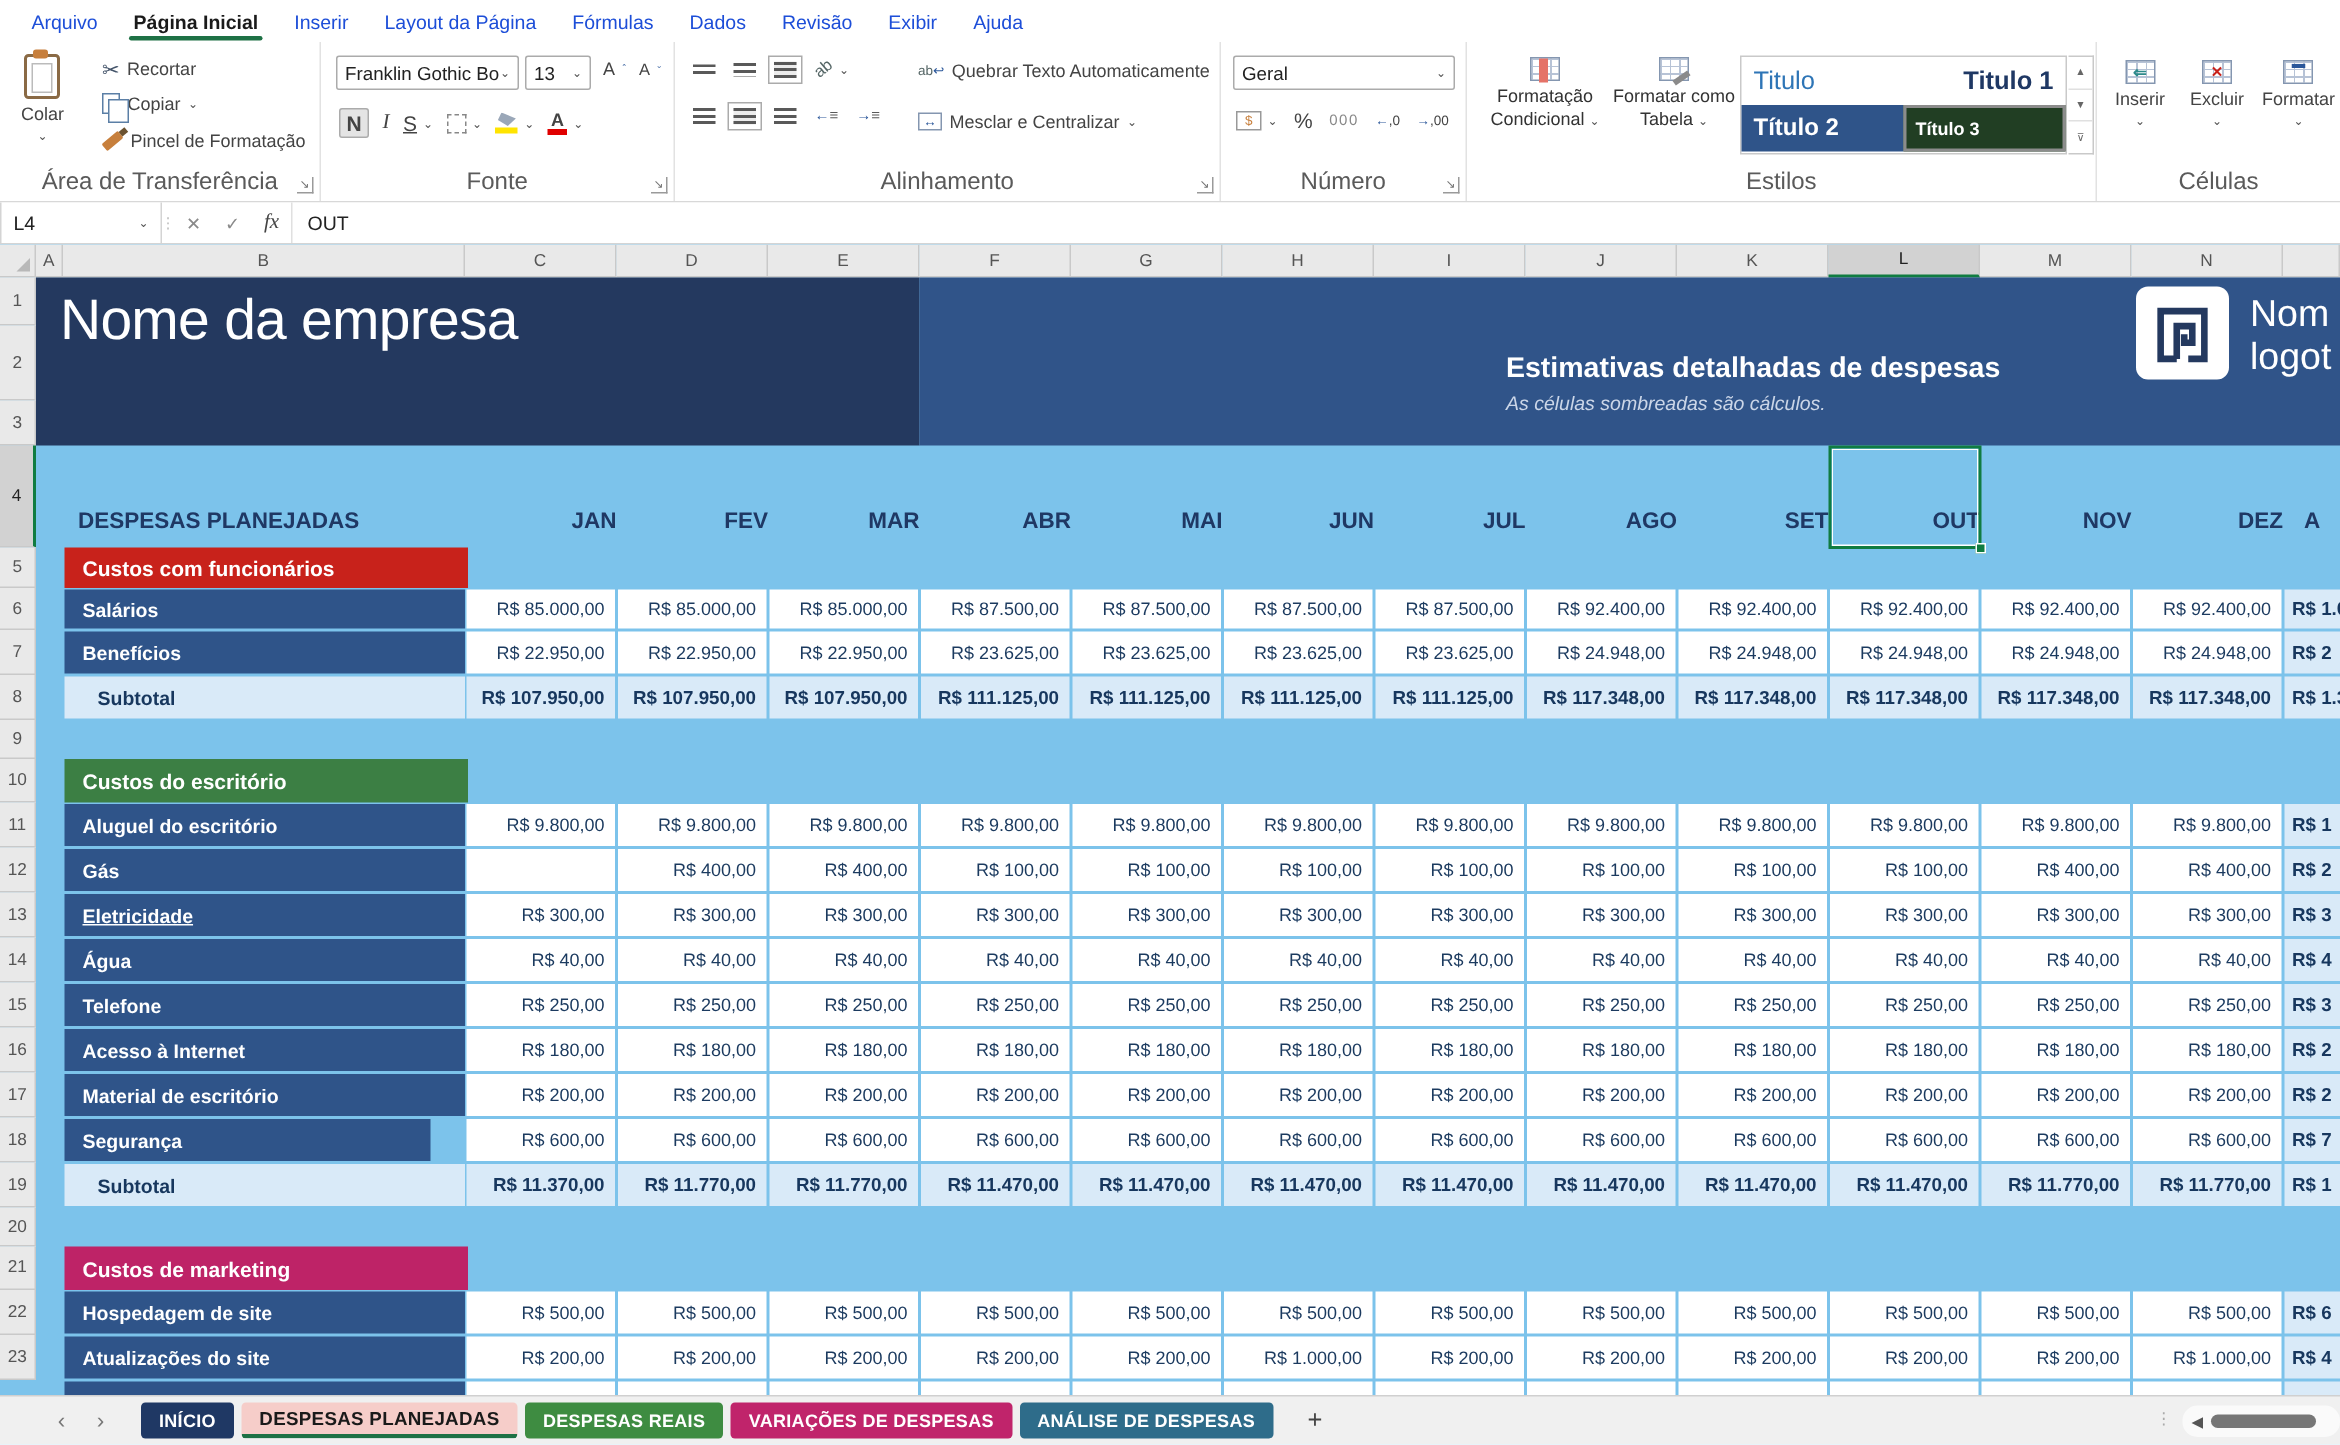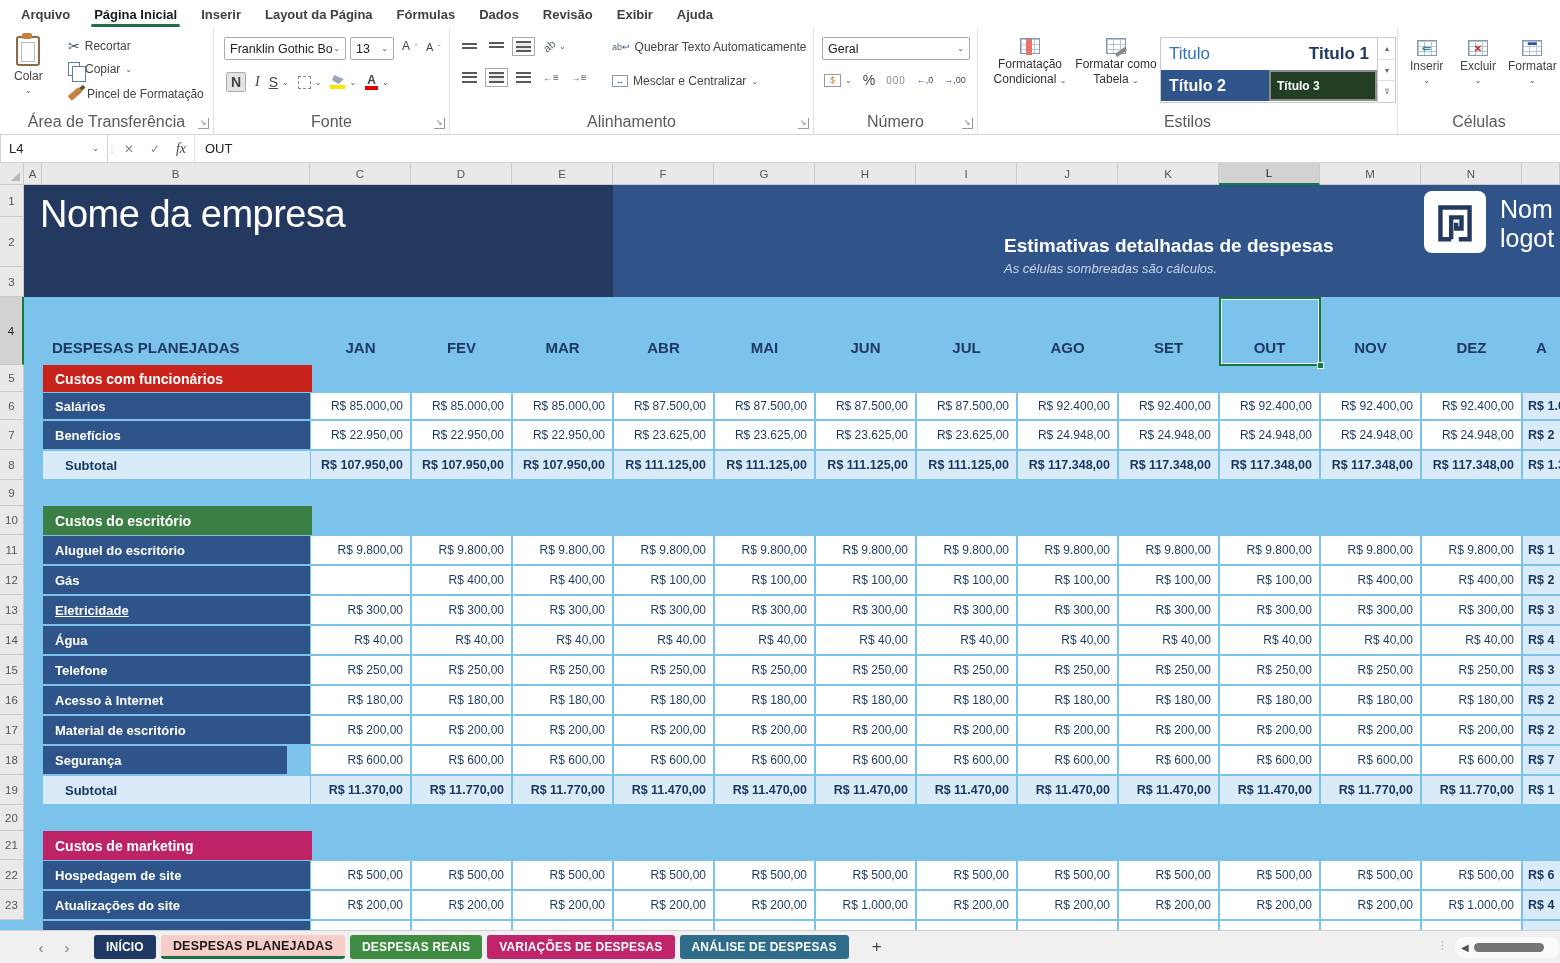--- a/index.html
+++ b/index.html
@@ -3,21 +3,21 @@
 <meta charset="utf-8">
 <style>
   * { margin:0; padding:0; box-sizing:border-box; }
   html,body { width:1560px; height:963px; overflow:hidden; background:#fff;
     font-family:"Liberation Sans", sans-serif; }
   #app { position:relative; width:1560px; height:963px; background:#fff; overflow:hidden; }
 
   
   #menubar { position:absolute; left:0; top:0; width:100%; height:28px; background:#fff;
     display:flex; align-items:center; padding-left:10px; gap:2px; }
-  .menu-item { padding:5px 11px; font-size:13px; color:#404040; cursor:default; position:relative;font-weight:bold; }
+  .menu-item { padding:5px 11px; font-size:13px; color:#1d4ed8; cursor:default; position:relative; }
   .menu-item.active { font-weight:bold; color:#1a1a1a; }
   .menu-item.active::after { content:""; position:absolute; left:8px; right:8px; bottom:0;
     height:3px; background:#1E7145; border-radius:2px; }
 
   
   #ribbon { position:absolute; left:0; top:28px; width:1560px; height:107px; background:#fff;
     border-bottom:1px solid #D8D8D8; font-size:12px; color:#444; }
   .rgroup { position:absolute; top:0; height:106px; border-right:1px solid #E2E2E2; }
   .glabel { position:absolute; bottom:3px; left:0; right:0; text-align:center; font-size:16px; color:#5A5A5A; }
   .launcher { position:absolute; bottom:5px; right:4px; width:11px; height:11px; border:1px solid #9a9a9a;
@@ -87,21 +87,21 @@
   .rowhdr.sel { background:#D2D2D2; border-right:2px solid #107C41; color:#222; }
 
   .hdr-band { position:absolute; color:#fff; }
   #company-name { position:absolute; left:40px; top:30px; font-size:38px; letter-spacing:-0.5px; color:#fff; font-weight:500; }
   #sheet-title { position:absolute; left:1004px; top:72px; font-size:19px; font-weight:bold; color:#fff; }
   #sheet-note { position:absolute; left:1004px; top:98px; font-size:13px; font-style:italic; color:#CBD6E8; }
   #logo { position:absolute; left:1424px; top:28px; width:62px; height:62px; background:#fff; border-radius:8px;
     display:flex; align-items:center; justify-content:center; }
   #logo-text { position:absolute; left:1500px; top:32px; font-size:25px; line-height:29px; color:#fff; white-space:nowrap; }
 
-  .mon { position:absolute; font-size:15px; font-weight:bold; color:#1F3864; text-align:center; }
+  .mon { position:absolute; font-size:15px; font-weight:bold; color:#1F3864; text-align:right; }
   #table-title { position:absolute; font-size:15px; font-weight:bold; color:#1F3864; }
 
   .secbar { position:absolute; color:#fff; font-weight:bold; font-size:14px; display:flex; align-items:center; padding-left:12px; }
   .lblcell { position:absolute; background:#2F5489; color:#fff; font-weight:bold; font-size:13px;
     display:flex; align-items:center; padding-left:12px; white-space:nowrap; overflow:hidden; }
   .vcell { position:absolute; background:#fff; color:#1B3A5F; font-size:12px;
     display:flex; align-items:center; justify-content:flex-end; padding-right:7px; white-space:nowrap; }
   .vcell.calc { background:#D9EAF8; font-weight:bold; color:#17375E; font-size:12.5px; }
   .vcell.annual { justify-content:flex-start; padding-left:5px; overflow:hidden; }
   .sublbl { position:absolute; background:#D9EAF8; color:#17375E; font-weight:bold; font-size:13px;

